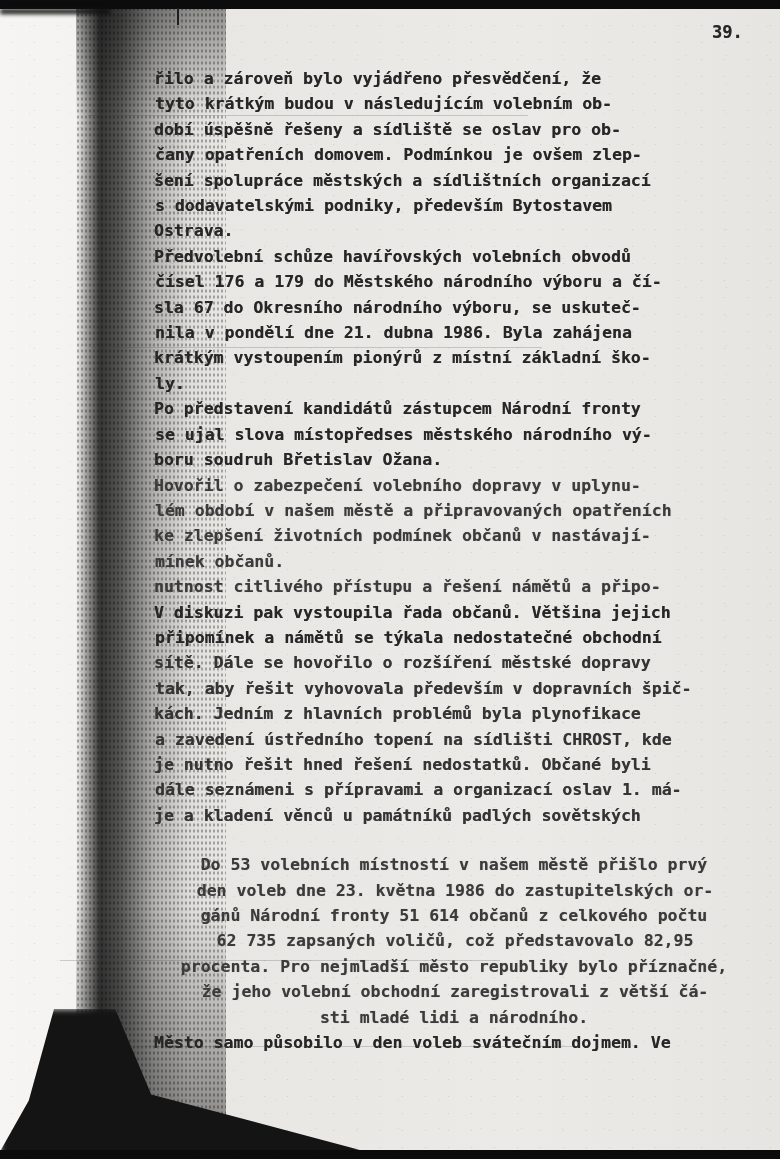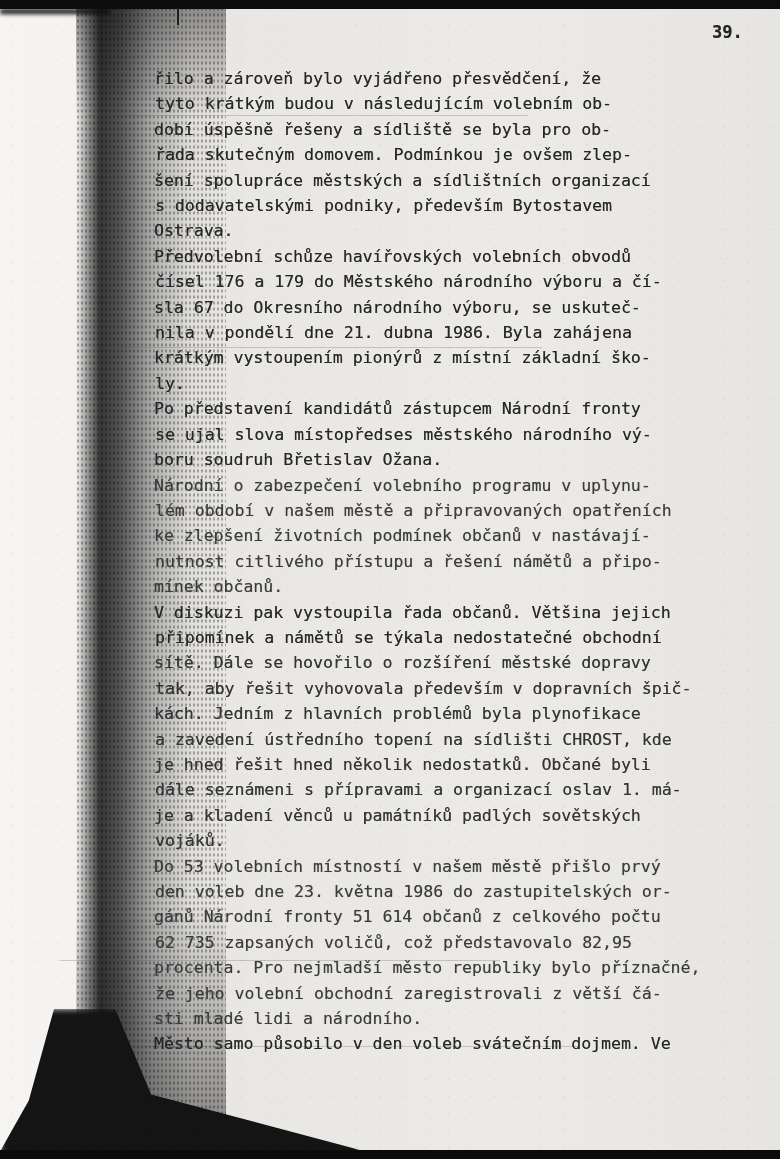--- a/index.html
+++ b/index.html
@@ -81,26 +81,26 @@
     position: absolute; left: 712px; top: 22px;
     font-size: 17px; font-weight: bold;
     color: #262626;
     text-shadow: 0.3px 0.3px 0.4px rgba(25,25,25,0.5);
   }
   .text-block {
     position: absolute; left: 155px; top: 66px;
     width: 600px;
     color: #262626;
     font-size: 16.5px;
-    font-weight: normal;
+    font-weight: bold;
     line-height: 25.4px;
     text-shadow: 0.3px 0.3px 0.5px rgba(25,25,25,0.55);
   }
   .para { margin: 0; }
-  .para.gap { margin-top: 0; }
+  .para.gap { margin-top: 24px; text-align: center; }
   .line { white-space: pre; }
   
   .para:nth-child(4) .line, .para:nth-child(6) .line { color: #3b3b3b; text-shadow: 0.2px 0.2px 0.7px rgba(45,45,45,0.45); }
   .para:nth-child(5) .line:nth-child(n+3) { color: #343434; }
   .line:nth-child(odd) { transform: translateX(-1px); }
   .scanline {
     position: absolute; height: 1px;
     background: rgba(60,60,60,0.22);
     pointer-events: none;
   }
@@ -114,57 +114,56 @@
 
 <div class="scan">
   <div class="gutter"></div>
   <div class="top-bar"></div>
   <div class="tick"></div>
   <div class="page-number">39.</div>
   <div class="text-block">
       <div class="para">
         <div class="line">řilo a zároveň bylo vyjádřeno přesvědčení, že</div>
         <div class="line">tyto krátkým budou v následujícím volebním ob-</div>
-        <div class="line">dobí úspěšně řešeny a sídliště se byla pro ob-</div>
-        <div class="line">řada skutečným domovem. Podmínkou je ovšem zlep-</div>
+        <div class="line">dobí úspěšně řešeny a sídliště se oslav pro ob-</div>
+        <div class="line">čany opatřeních domovem. Podmínkou je ovšem zlep-</div>
         <div class="line">šení spolupráce městských a sídlištních organizací</div>
         <div class="line">s dodavatelskými podniky, především Bytostavem</div>
         <div class="line">Ostrava.</div>
       </div>
       <div class="para">
         <div class="line">Předvolební schůze havířovských volebních obvodů</div>
         <div class="line">čísel 176 a 179 do Městského národního výboru a čí-</div>
         <div class="line">sla 67 do Okresního národního výboru, se uskuteč-</div>
         <div class="line">nila v pondělí dne 21. dubna 1986. Byla zahájena</div>
         <div class="line">krátkým vystoupením pionýrů z místní základní ško-</div>
         <div class="line">ly.</div>
       </div>
       <div class="para">
         <div class="line">Po představení kandidátů zástupcem Národní fronty</div>
         <div class="line">se ujal slova místopředses městského národního vý-</div>
         <div class="line">boru soudruh Břetislav Ožana.</div>
       </div>
       <div class="para">
-        <div class="line">Národní o zabezpečení volebního programu v uplynu-</div>
+        <div class="line">Hovořil o zabezpečení volebního dopravy v uplynu-</div>
         <div class="line">lém období v našem městě a připravovaných opatřeních</div>
         <div class="line">ke zlepšení životních podmínek občanů v nastávají-</div>
+        <div class="line">mínek občanů.</div>
         <div class="line">nutnost citlivého přístupu a řešení námětů a připo-</div>
-        <div class="line">mínek občanů.</div>
       </div>
       <div class="para">
         <div class="line">V diskuzi pak vystoupila řada občanů. Většina jejich</div>
         <div class="line">připomínek a námětů se týkala nedostatečné obchodní</div>
         <div class="line">sítě. Dále se hovořilo o rozšíření městské dopravy</div>
         <div class="line">tak, aby řešit vyhovovala především v dopravních špič-</div>
         <div class="line">kách. Jedním z hlavních problémů byla plynofikace</div>
         <div class="line">a zavedení ústředního topení na sídlišti CHROST, kde</div>
-        <div class="line">je hned řešit hned několik nedostatků. Občané byli</div>
+        <div class="line">je nutno řešit hned řešení nedostatků. Občané byli</div>
         <div class="line">dále seznámeni s přípravami a organizací oslav 1. má-</div>
         <div class="line">je a kladení věnců u památníků padlých sovětských</div>
-        <div class="line">vojáků.</div>
       </div>
       <div class="para gap">
         <div class="line">Do 53 volebních místností v našem městě přišlo prvý</div>
         <div class="line">den voleb dne 23. května 1986 do zastupitelských or-</div>
         <div class="line">gánů Národní fronty 51 614 občanů z celkového počtu</div>
         <div class="line">62 735 zapsaných voličů, což představovalo 82,95</div>
         <div class="line">procenta. Pro nejmladší město republiky bylo příznačné,</div>
         <div class="line">že jeho volební obchodní zaregistrovali z větší čá-</div>
         <div class="line">sti mladé lidi a národního.</div>
       </div>

